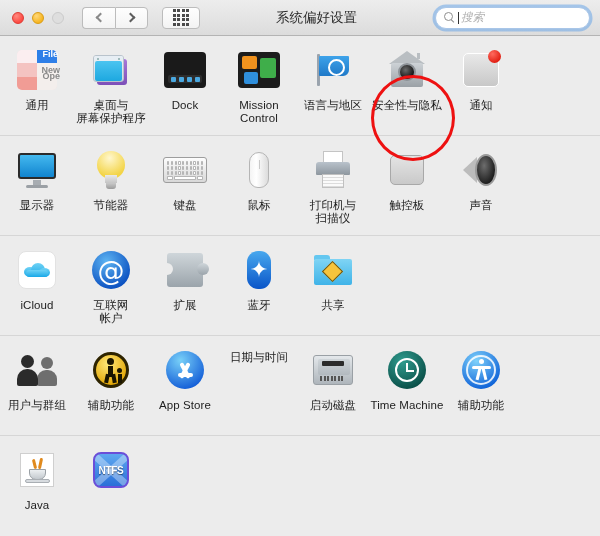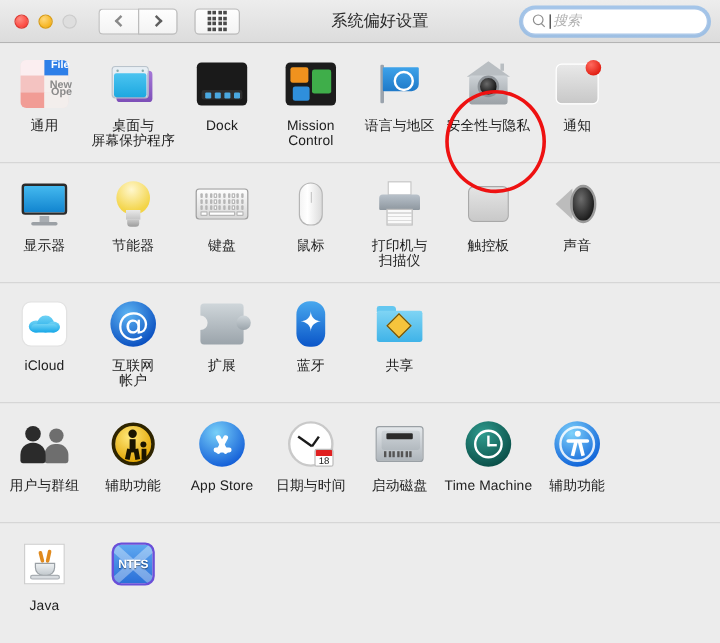--- a/index.html
+++ b/index.html
@@ -733,30 +733,20 @@
               <span class="a1"></span>
               <span class="a2"></span>
               <span class="a3"></span>
             </div>
         </div>
         <div class="plabel">App Store</div>
       </div>
 
 
       <div class="pane">
-        <div class="glyph">
-          <div class="ic-clk">
-            <div class="mm"></div>
-              <div class="hh"></div>
-            <div class="badge">
-                <b></b>
-                <span>18</span>
-              </div>
-          </div>
-        </div>
         <div class="plabel">日期与时间</div>
       </div>
 
       <div class="pane">
         <div class="glyph">
           <div class="ic-hd">
               <div class="plate"></div>
               <div class="slot"></div>
               <div class="pins">
                 <i></i>

